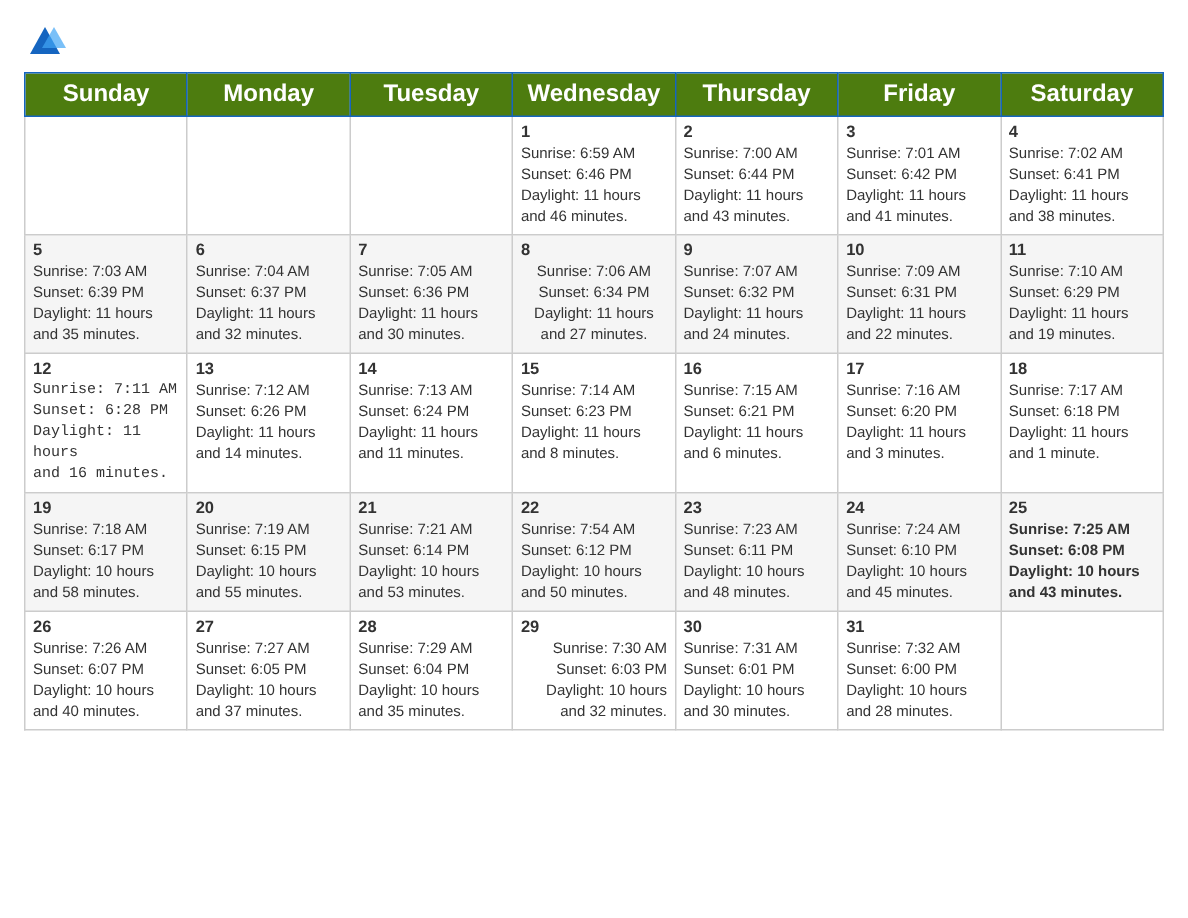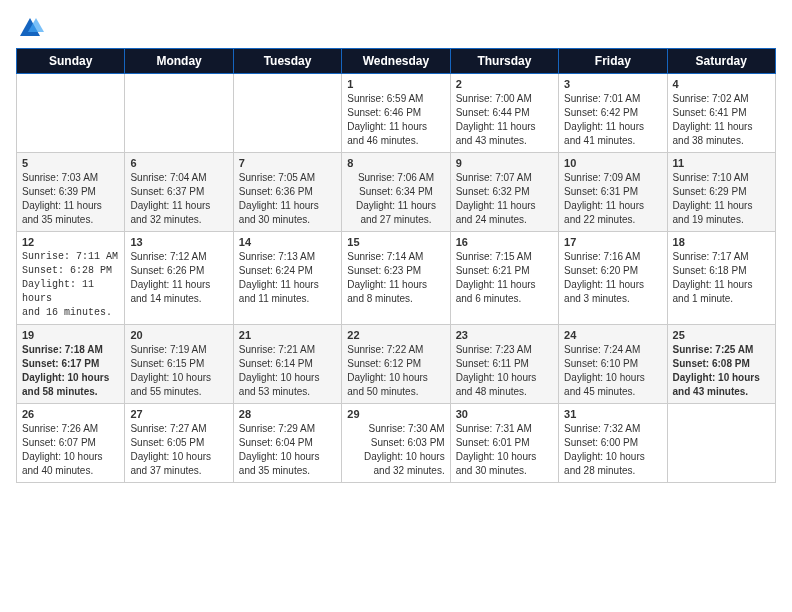--- a/index.html
+++ b/index.html
@@ -60,23 +60,23 @@
       font-size: 14px;
       color: #333;
       margin-top: 2px;
     }
     .calendar {
       width: 100%;
       border-collapse: collapse;
       border: 1px solid #ccc;
     }
     .calendar th {
-      background-color: #0f172a;
+      background-color: #4d7c0f;
       color: #fff;
-      font-size: 12px;
+      font-size: 16px;
       font-weight: bold;
       text-align: center;
       padding: 5px 4px;
       border: 1px solid #1565c0;
     }
     .calendar td {
       width: calc(100% / 7);
       vertical-align: top;
       border: 1px solid #ccc;
       padding: 4px 5px;
@@ -268,42 +268,42 @@
             <span class="day-number">18</span>
             <div class="day-info" style="white-space: pre-line;">Sunrise: 7:17 AM
 Sunset: 6:18 PM
 Daylight: 11 hours
 and 1 minute.</div>
           </td>
         </tr>
         <tr>
           <td>
             <span class="day-number">19</span>
-            <div class="day-info" style="white-space: pre-line; font-weight: bold;">Sunrise: 7:18 AM
+            <div class="day-info" style="white-space: pre-line;">Sunrise: 7:18 AM
 Sunset: 6:17 PM
 Daylight: 10 hours
 and 58 minutes.</div>
           </td>
           <td>
             <span class="day-number">20</span>
             <div class="day-info" style="white-space: pre-line;">Sunrise: 7:19 AM
 Sunset: 6:15 PM
 Daylight: 10 hours
 and 55 minutes.</div>
           </td>
           <td>
             <span class="day-number">21</span>
             <div class="day-info" style="white-space: pre-line;">Sunrise: 7:21 AM
 Sunset: 6:14 PM
 Daylight: 10 hours
 and 53 minutes.</div>
           </td>
           <td>
             <span class="day-number">22</span>
-            <div class="day-info" style="white-space: pre-line;">Sunrise: 7:22 AM
+            <div class="day-info" style="white-space: pre-line;">Sunrise: 7:54 AM
 Sunset: 6:12 PM
 Daylight: 10 hours
 and 50 minutes.</div>
           </td>
           <td>
             <span class="day-number">23</span>
             <div class="day-info" style="white-space: pre-line;">Sunrise: 7:23 AM
 Sunset: 6:11 PM
 Daylight: 10 hours
 and 48 minutes.</div>

